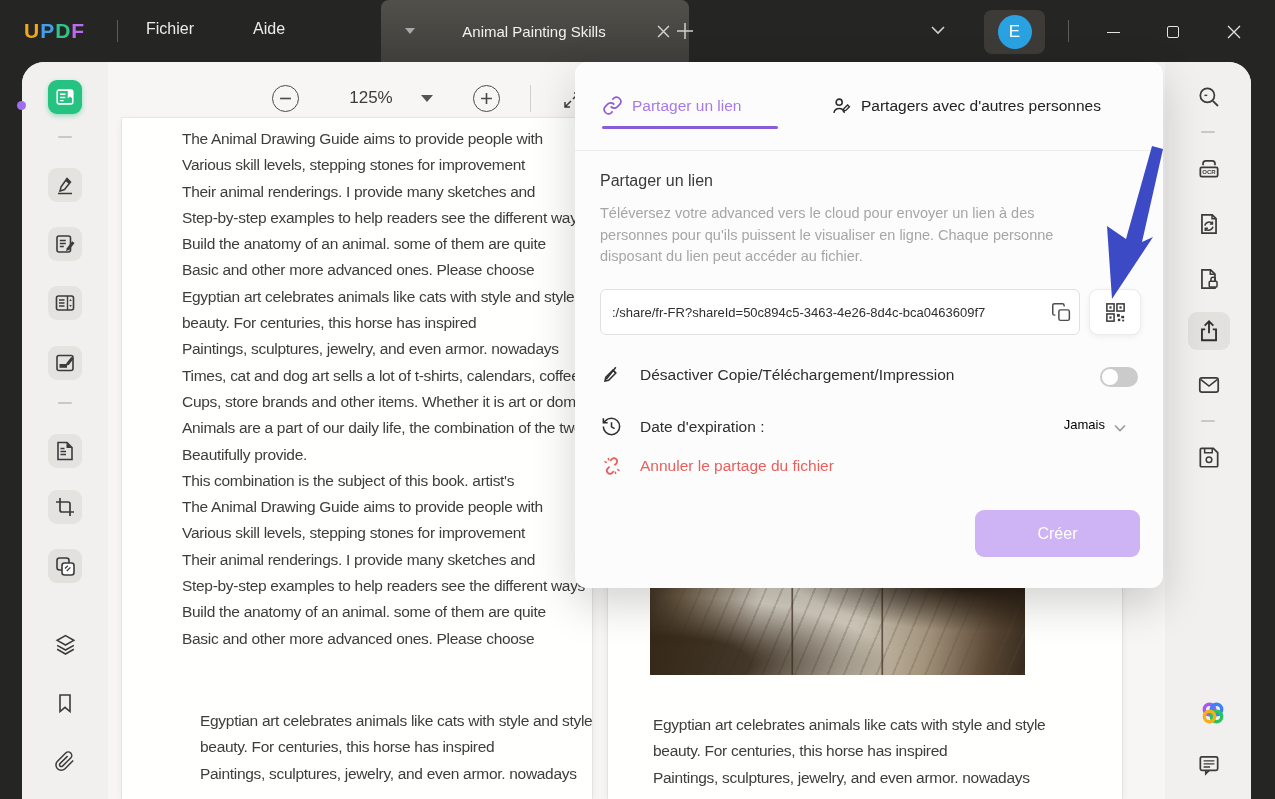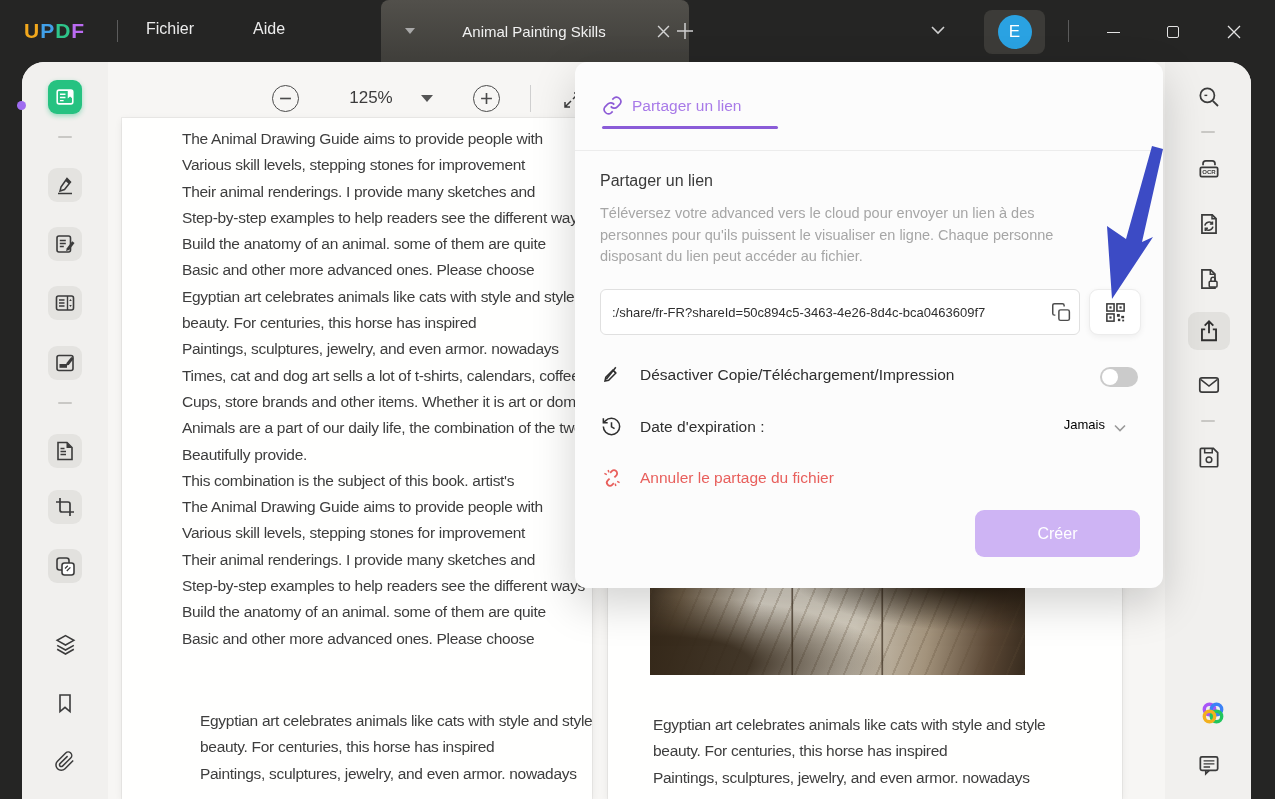--- a/index.html
+++ b/index.html
@@ -85,21 +85,21 @@
                font-family:"Liberation Sans", sans-serif; }
   .copy-btn { width:36px; height:40px; display:flex; align-items:center; justify-content:center; }
   .qr-btn { position:absolute; left:514px; top:227px; width:52px; height:46px; background:#fff; border:1px solid #ececec;
             border-radius:9px; box-shadow:0 2px 6px rgba(0,0,0,.06); display:flex; align-items:center; justify-content:center; }
   .opt-row { position:absolute; left:25px; display:flex; align-items:center; gap:17px; }
   .opt-label { font-size:15.5px; color:#2e2e2e; }
   .toggle { position:absolute; left:525px; top:305px; width:38px; height:20px; border-radius:10px; background:#cbcbcb; }
   .toggle .knob { position:absolute; left:2px; top:2px; width:16px; height:16px; border-radius:50%; background:#fff; }
   .expire-value { position:absolute; left:430px; top:355px; width:100px; text-align:right; font-size:13px; color:#000000; }
   .expire-caret { position:absolute; left:538px; top:361px; }
-  .cancel-row { position:absolute; left:25px; top:404px; display:flex; align-items:center; gap:16px; color:#e85f5c; font-size:15.5px; }
+  .cancel-row { position:absolute; left:25px; top:392px; display:flex; align-items:center; gap:16px; color:#e85f5c; font-size:15.5px; }
   .create-btn { position:absolute; left:400px; top:448px; width:165px; height:47px; background:#ceb4f4; border:0;
                 border-radius:9px; color:#fff; font-size:16px; font-family:"Liberation Sans", sans-serif; }
 
   .annot-arrow { position:absolute; left:1100px; top:146px; z-index:20; pointer-events:none; }
 
   .partial-fit { position:absolute; left:561px; top:89px; z-index:3; }
 </style>
 </head>
 <body>
 
@@ -367,20 +367,28 @@
   </div>
 
   <div class="dialog">
     <div class="dlg-tab t1">
       <svg class="ic" width="21" height="21" viewBox="0 0 24 24">
         <path d="M10,13 a5,5 0 0 0 7.5,0.5 l3,-3 a5,5 0 0 0 -7,-7 l-1.7,1.7" fill="none" stroke="#8d5bd6" stroke-width="1.9"></path>
         <path d="M14,11 a5,5 0 0 0 -7.5,-0.5 l-3,3 a5,5 0 0 0 7,7 l1.7,-1.7" fill="none" stroke="#8d5bd6" stroke-width="1.9"></path>
       </svg>
       <span>Partager un lien</span>
     </div>
+    <div class="dlg-tab t2">
+      <svg class="ic" width="22" height="22" viewBox="0 0 24 24">
+        <circle cx="10" cy="7.8" r="3.3" fill="none" stroke="#2b2b2b" stroke-width="1.7"></circle>
+        <path d="M4.3,19.5 a5.8,5.8 0 0 1 11.4,0" fill="none" stroke="#2b2b2b" stroke-width="1.7"></path>
+        <path d="M15.2,14.8 l4,-4 2,2 -4,4 -2.6,0.6 z" fill="none" stroke="#2b2b2b" stroke-width="1.5"></path>
+      </svg>
+      <span>Partagers avec d'autres personnes</span>
+    </div>
     <div class="dlg-underline"></div>
     <div class="dlg-divider"></div>
 
     <div class="dlg-heading">Partager un lien</div>
     <div class="dlg-desc">Téléversez votre advanced vers le cloud pour envoyer un lien à des personnes pour qu'ils puissent le visualiser en ligne. Chaque personne disposant du lien peut accéder au fichier.</div>
 
     <div class="url-box">
       <input class="url-input" type="text" value=":/share/fr-FR?shareId=50c894c5-3463-4e26-8d4c-bca0463609f7" style="">
       <div class="copy-btn">
         <svg class="ic" width="21" height="21" viewBox="0 0 24 24">

